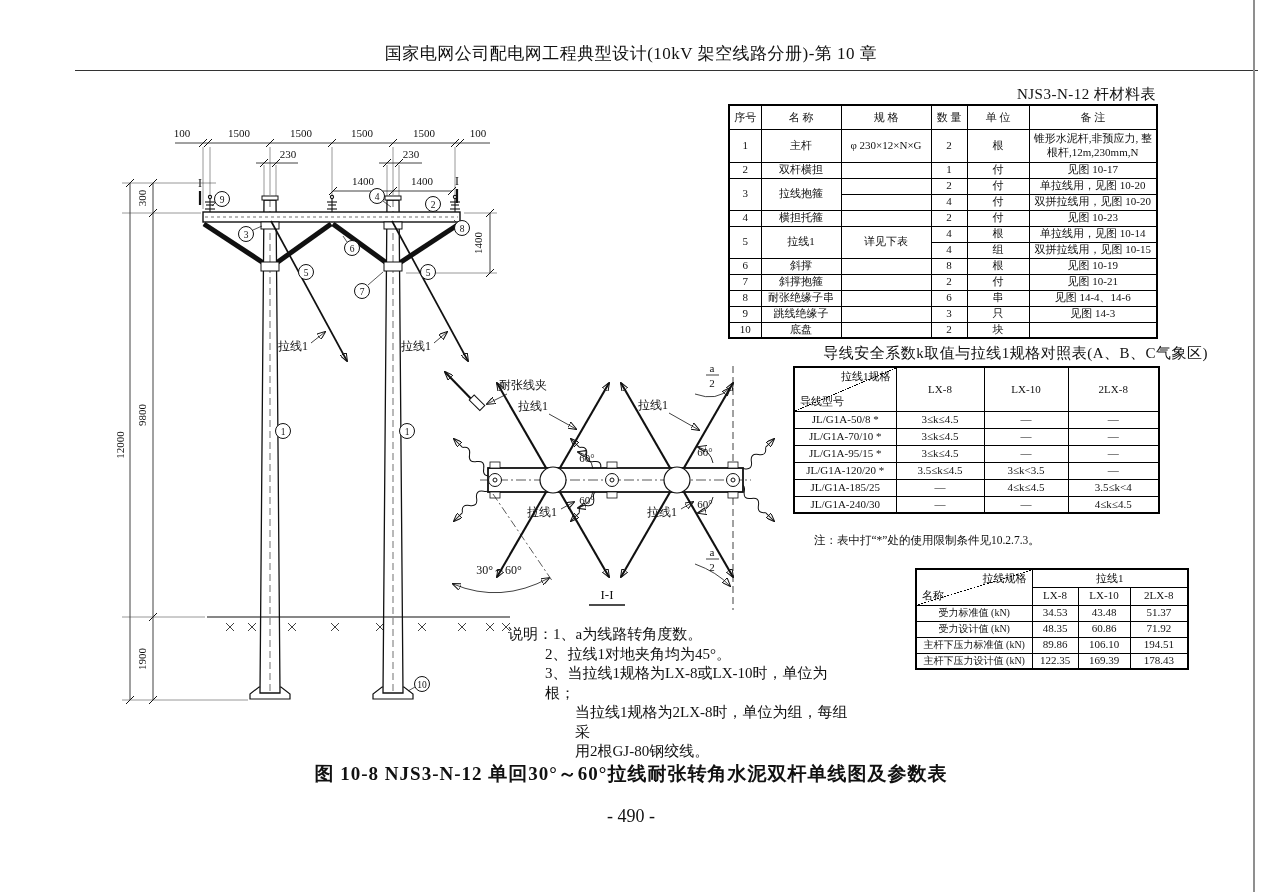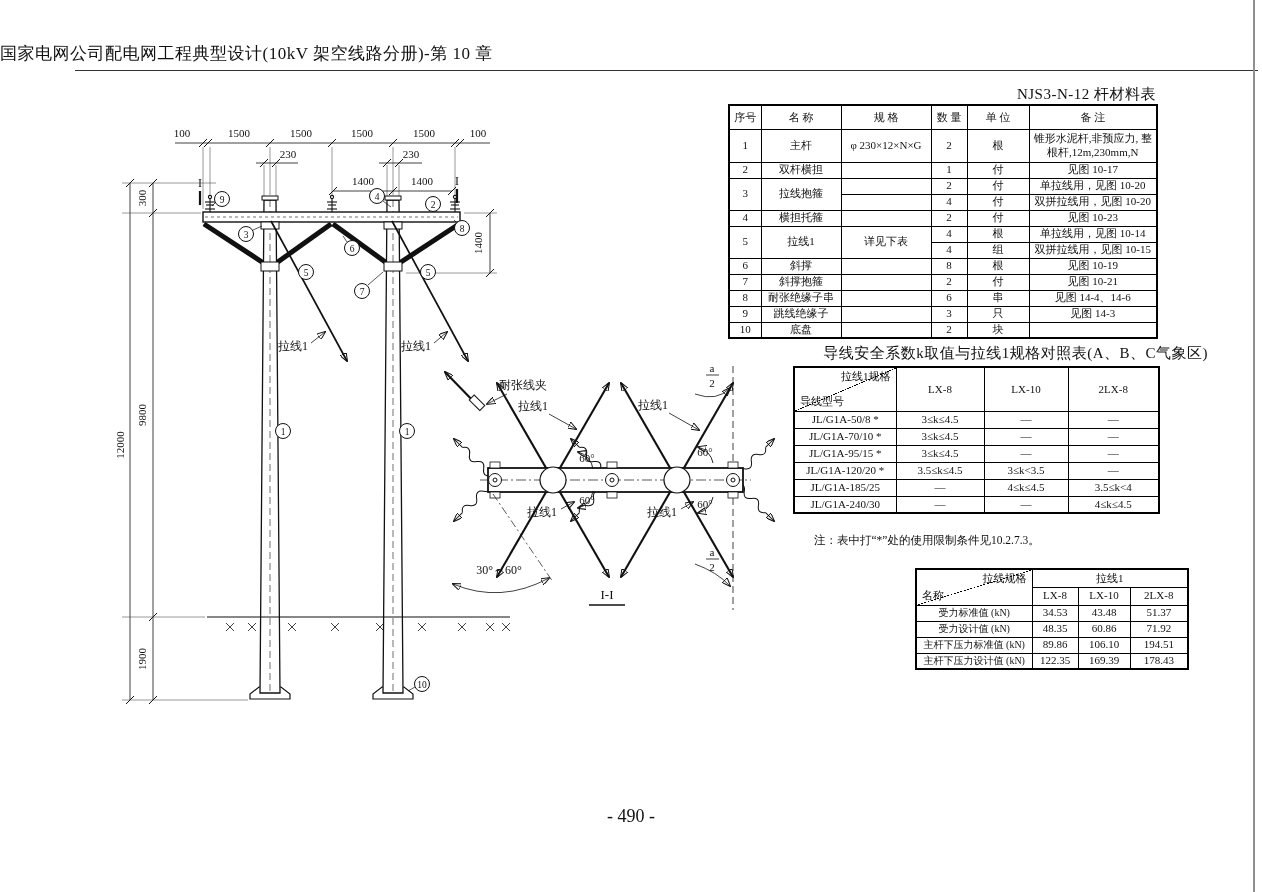--- a/index.html
+++ b/index.html
@@ -1,18 +1,18 @@
 <!DOCTYPE html>
 <html><head>
 <meta charset="utf-8">
 <style>
   html,body{margin:0;padding:0;background:#e8e8e8}
   .canvas{position:relative;width:1262px;height:892px;background:#ffffff;overflow:hidden;
           font-family:"Liberation Serif","DejaVu Serif",serif;color:#111}
-  .hdr-title{position:absolute;top:42px;left:0;width:100%;font-size:17px;letter-spacing:.5px}
+  .hdr-title{position:absolute;top:42px;left:0;width:100%;text-align:center;font-size:17px;letter-spacing:.5px}
   .hdr-rule{position:absolute;top:70px;left:75px;width:1183px;border-top:1.5px solid #333;height:0}
   .right-edge{position:absolute;top:0;left:1253px;width:2px;height:892px;background:#8f8f8f}
 
   .tbl{position:absolute;border-collapse:collapse;table-layout:fixed;font-size:11px;text-align:center;border:2px solid #000}
   .tbl td,.tbl th{border:1px solid #000;font-weight:normal;padding:0 2px;line-height:1.22;overflow:hidden}
   .tbl-title{position:absolute;font-size:15px;text-align:right;letter-spacing:.5px}
 
   .mat{left:728px;top:104px;width:428px}
   .mat tr{height:16px}.mat tr.hdr{height:24px}.mat tr.tall{height:33px}
 
@@ -376,20 +376,27 @@
       <text class="lbl" x="277" y="213">2</text>
       <path d="M260,206 Q282,214 295,228" stroke-width=".8" marker-end="url(#ar)"></path>
     </g>
 
     <g>
       <text class="lbl13" x="172" y="241">I-I</text>
       <line x1="154" y1="247" x2="190" y2="247" stroke-width="1.6"></line>
     </g>
   </svg>
 
+  <div class="notes">
+    <div>说明：1、a为线路转角度数。</div>
+    <div class="i1">2、拉线1对地夹角均为45°。</div>
+    <div class="i1">3、当拉线1规格为LX-8或LX-10时，单位为根；</div>
+    <div class="i2">当拉线1规格为2LX-8时，单位为组，每组采</div>
+    <div class="i2">用2根GJ-80钢绞线。</div>
+  </div>
 
   <div class="tbl-title" style="left:728px;top:85px;width:428px">NJS3-N-12 杆材料表</div>
   <table class="tbl mat">
     <colgroup>
         <col style="width:32px">
         <col style="width:80px">
         <col style="width:90px">
         <col style="width:36px">
         <col style="width:62px">
         <col style="width:128px">
@@ -595,15 +602,16 @@
     </tr>
     <tr>
       <td class="nm">主杆下压力设计值 (kN)</td>
       <td>122.35</td>
       <td>169.39</td>
       <td>178.43</td>
     </tr>
   </tbody>
     </table>
 
+  <div class="caption">图 10-8  NJS3-N-12 单回30°～60°拉线耐张转角水泥双杆单线图及参数表</div>
   <div class="pagenum">- 490 -</div>
   <div class="right-edge"></div>
 </div>
 
 </body></html>

